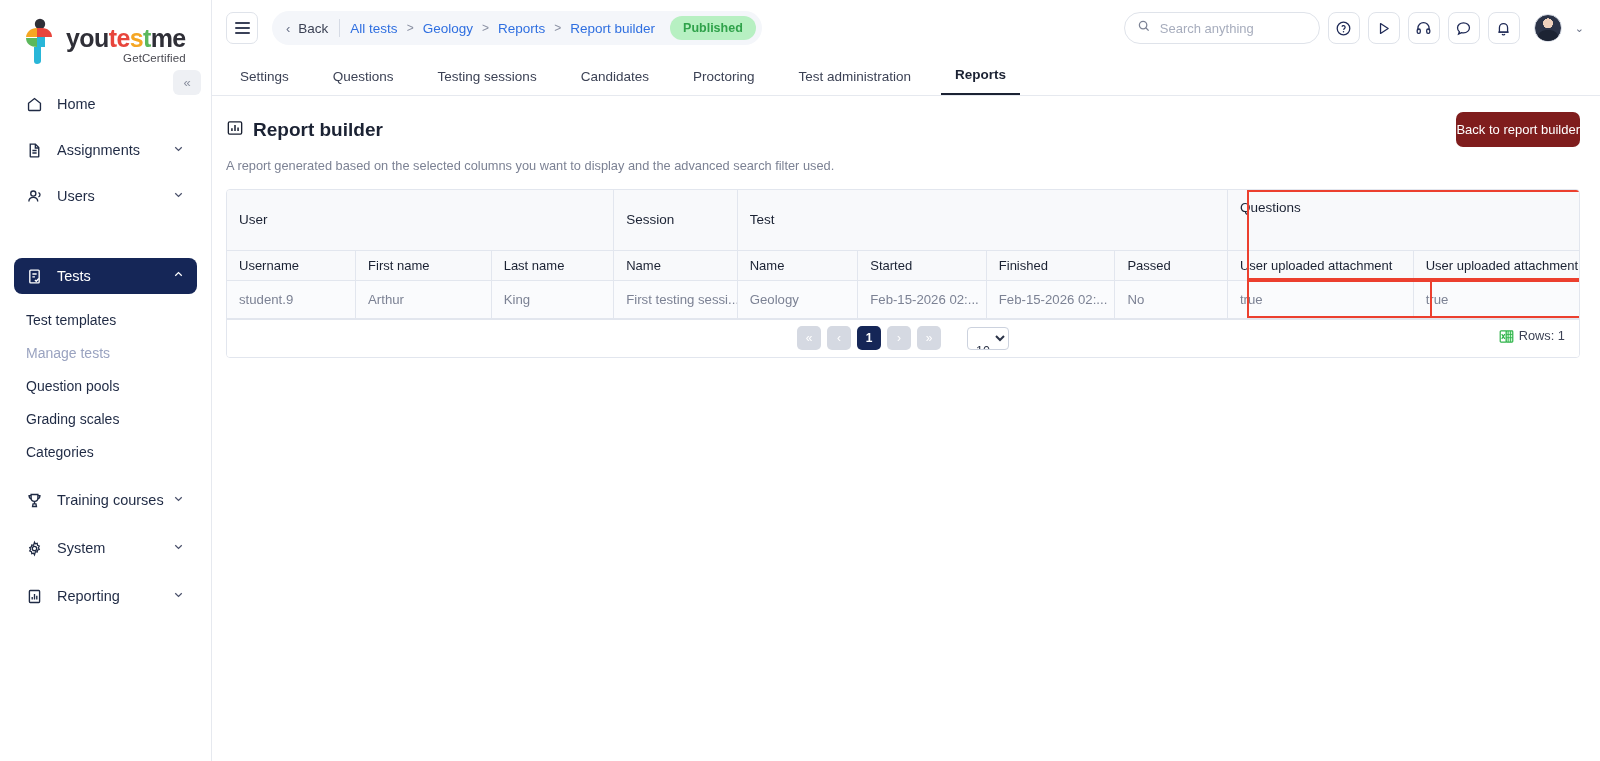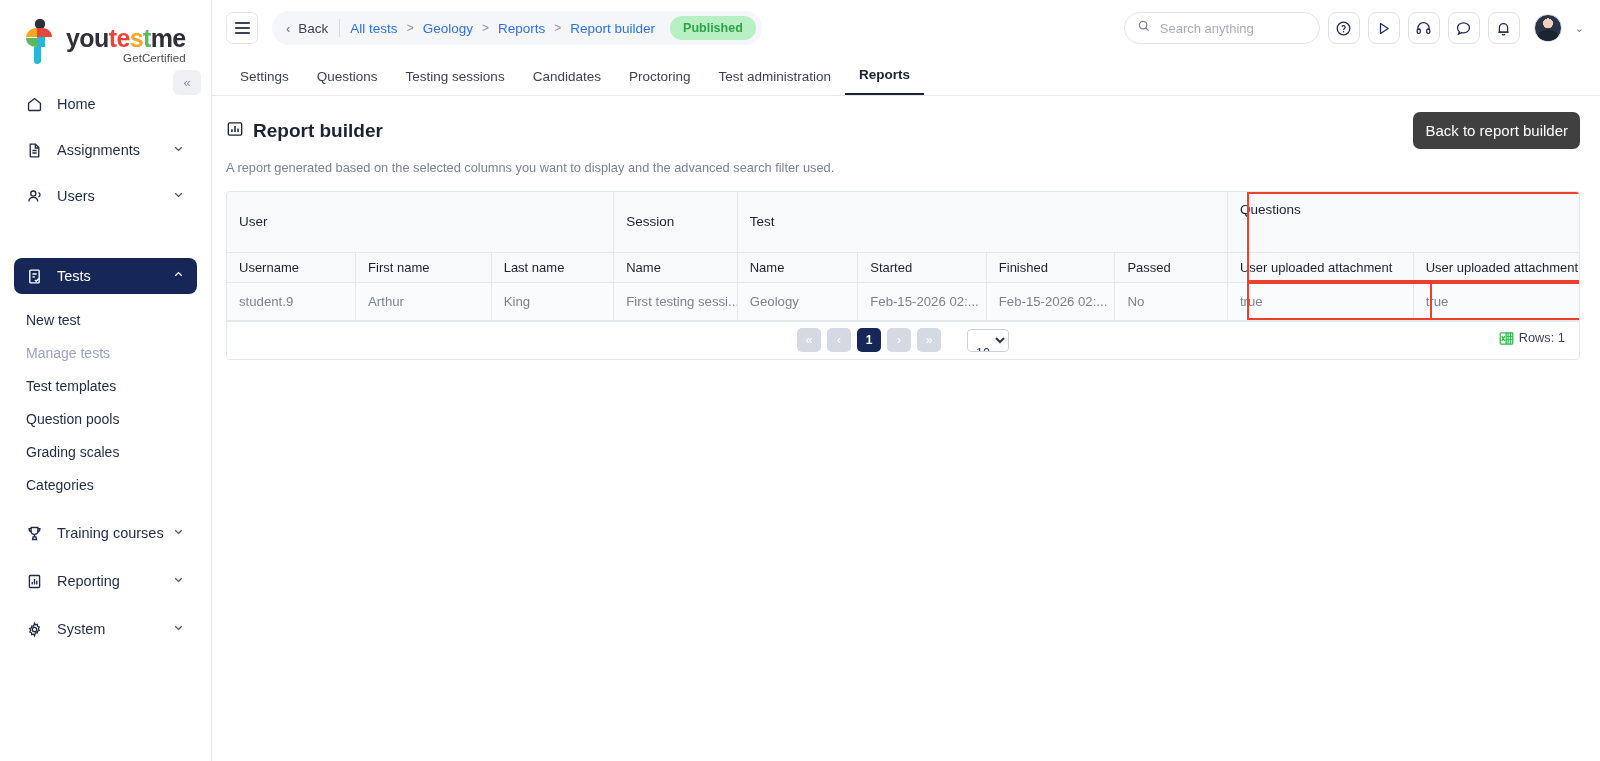--- a/index.html
+++ b/index.html
@@ -114,38 +114,38 @@
     border: 1px solid #d8dce5; overflow: hidden; position: relative; cursor: pointer;
   }
   .avatar::after{
     content:""; position:absolute; left:50%; top:56%; transform:translateX(-50%);
     width:22px; height:16px; border-radius:9px 9px 0 0; background:#1c2333;
   }
   .avatar-chev { color: #6a7288; font-size: 11px; margin-left: 5px; cursor: pointer; }
 
   
   .tabs {
-    height: 40px; display: flex; align-items: flex-end; gap: 0;
+    height: 40px; display: flex; align-items: flex-end; gap: 16px;
     padding: 0 0 0 14px; border-bottom: 1px solid #e6e9ef;
   }
   .tab {
     font-size: 13.5px; color: #3c4255; padding: 0 14px 11px 14px;
     cursor: pointer; white-space: nowrap;
   }
   .tab.active { font-weight: bold; color: #1b2233; border-bottom: 2.5px solid #1b2233; }
 
   
   .content { padding: 16px 20px 0 14px; }
   .page-title-row { display: flex; align-items: center; }
   .page-title { font-size: 19px; font-weight: bold; color: #1b2233; margin-left: 9px; }
   .page-sub { font-size: 12.8px; color: #7c8294; margin-top: 11px; }
   .btn-dark {
-    margin-left: auto; background: #404040; color: #fff;
-    font-size: 15px; border: none; border-radius: 7px;
-    padding: 10px 12px; cursor: pointer; font-family: "Liberation Sans", sans-serif;
+    margin-left: auto; background: #7f1d1d; color: #fff;
+    font-size: 13px; border: none; border-radius: 7px;
+    padding: 10px 0; cursor: pointer; font-family: "Liberation Sans", sans-serif;
   }
 
   
   .table-wrap {
     margin-top: 16px; border: 1px solid #e2e6ee; border-radius: 4px;
     overflow: hidden; background: #fff; position: relative;
   }
   table.rpt { border-collapse: collapse; width: 100%; table-layout: fixed; }
   table.rpt th, table.rpt td {
     border-right: 1px solid #e2e6ee; border-bottom: 1px solid #e2e6ee;
@@ -257,23 +257,22 @@
           </svg>
       </span>
       <span class="lbl">Tests</span>
       <span class="chev">
         <svg width="13" height="13" viewBox="0 0 20 20" fill="none" stroke="currentColor" stroke-width="1.9">
             <path d="M5 12l5-5 5 5"></path>
           </svg>
       </span>
     </div>
 
-    <div class="sub-item">New test</div>
+    <div class="sub-item">Test templates</div>
     <div class="sub-item muted">Manage tests</div>
-    <div class="sub-item">Test templates</div>
     <div class="sub-item">Question pools</div>
     <div class="sub-item">Grading scales</div>
     <div class="sub-item">Categories</div>
 
     <div class="nav-item" style="margin-top:14px">
       <span class="ic">
         <svg width="17" height="17" viewBox="0 0 20 20" fill="none" stroke="currentColor" stroke-width="1.6">
             <path d="M6 3h8v4a4 4 0 0 1-8 0z"></path>
             <path d="M6 4.2H3.6c0 2.4 1 3.6 2.6 3.9M14 4.2h2.4c0 2.4-1 3.6-2.6 3.9"></path>
             <path d="M10 11v3M7 17h6M8.3 14h3.4l.6 3H7.7z"></path>
@@ -282,41 +281,41 @@
       <span class="lbl">Training courses</span>
       <span class="chev">
         <svg width="13" height="13" viewBox="0 0 20 20" fill="none" stroke="currentColor" stroke-width="1.9">
             <path d="M5 8l5 5 5-5"></path>
           </svg>
       </span>
     </div>
 
     <div class="nav-item" style="margin-top:12px">
       <span class="ic">
+        <svg width="17" height="17" viewBox="0 0 20 20" fill="none" stroke="currentColor" stroke-width="1.5">
+            <circle cx="10" cy="10" r="2.6"></circle>
+            <path d="M10 2.6l1.1 1.9 2.1-.5.4 2.2 2 .9-1 2 1 2-2 .9-.4 2.2-2.1-.5L10 17.4l-1.1-1.9-2.1.5-.4-2.2-2-.9 1-2-1-2 2-.9.4-2.2 2.1.5z"></path>
+          </svg>
+      </span>
+      <span class="lbl">System</span>
+      <span class="chev">
+        <svg width="13" height="13" viewBox="0 0 20 20" fill="none" stroke="currentColor" stroke-width="1.9">
+            <path d="M5 8l5 5 5-5"></path>
+          </svg>
+      </span>
+    </div>
+
+    <div class="nav-item" style="margin-top:12px">
+      <span class="ic">
         <svg width="17" height="17" viewBox="0 0 20 20" fill="none" stroke="currentColor" stroke-width="1.6">
             <rect x="4" y="3" width="12" height="14" rx="1"></rect>
             <path d="M7.3 13.5v-3M10 13.5V7M12.7 13.5v-4.5"></path>
           </svg>
       </span>
       <span class="lbl">Reporting</span>
-      <span class="chev">
-        <svg width="13" height="13" viewBox="0 0 20 20" fill="none" stroke="currentColor" stroke-width="1.9">
-            <path d="M5 8l5 5 5-5"></path>
-          </svg>
-      </span>
-    </div>
-
-    <div class="nav-item" style="margin-top:12px">
-      <span class="ic">
-        <svg width="17" height="17" viewBox="0 0 20 20" fill="none" stroke="currentColor" stroke-width="1.5">
-            <circle cx="10" cy="10" r="2.6"></circle>
-            <path d="M10 2.6l1.1 1.9 2.1-.5.4 2.2 2 .9-1 2 1 2-2 .9-.4 2.2-2.1-.5L10 17.4l-1.1-1.9-2.1.5-.4-2.2-2-.9 1-2-1-2 2-.9.4-2.2 2.1.5z"></path>
-          </svg>
-      </span>
-      <span class="lbl">System</span>
       <span class="chev">
         <svg width="13" height="13" viewBox="0 0 20 20" fill="none" stroke="currentColor" stroke-width="1.9">
             <path d="M5 8l5 5 5-5"></path>
           </svg>
       </span>
     </div>
   </nav>
 </aside>
 
 <section class="main">

